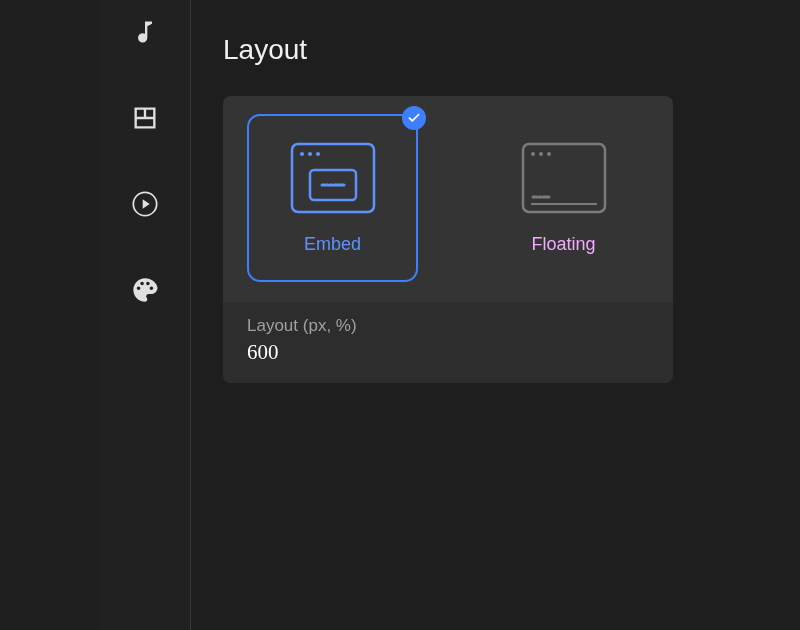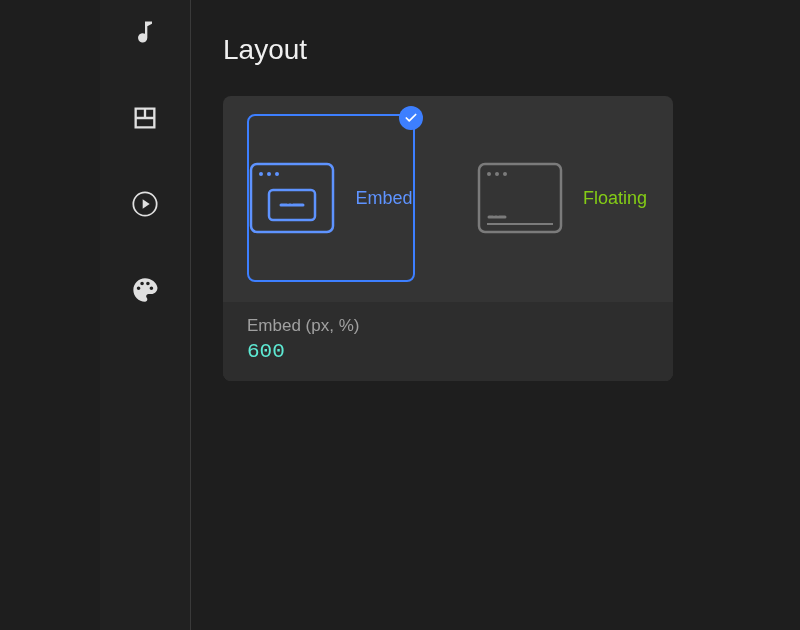--- a/index.html
+++ b/index.html
@@ -54,23 +54,23 @@
     }
     .options-row {
       display: flex;
       padding: 18px 24px 20px 24px;
       gap: 60px;
     }
     .option-card {
       width: 200px;
       height: 168px;
       border: 2px solid transparent;
-      border-radius: 8px;
+      border-radius: 13px;
       display: flex;
-      flex-direction: row;
+      flex-direction: column;
       align-items: center;
       justify-content: center;
       gap: 20px;
       cursor: pointer;
       position: relative;
     }
     .option-card.selected {
       border-color: #3d7fff;
     }
     .option-card .check-badge {
@@ -83,46 +83,46 @@
       border-radius: 50%;
       display: flex;
       align-items: center;
       justify-content: center;
     }
     .option-card .check-badge svg { width: 14px; height: 14px; }
     .option-label {
       font-size: 18px;
     }
     .option-card.selected .option-label { color: #5e93ff; }
-    .option-card:not(.selected) .option-label { color: #84cc16; }
+    .option-card:not(.selected) .option-label { color: #f0abfc; }
     .option-card:not(.selected) svg { color: #7b7b7b; }
     .option-visual {
       width: 86px;
       height: 72px;
       position: relative;
     }
     .option-visual svg { position: absolute; inset: 0; }
     .width-row {
       background: #2d2d2d;
       padding: 14px 24px 18px 24px;
     }
     .width-label {
       font-size: 17px;
       color: #a0a0a0;
       margin-bottom: 4px;
     }
     .width-value {
       font-size: 21px;
-      color: #5eead4;
+      color: #ffffff;
       font-weight: 400;
       border: none;
       background: transparent;
       outline: none;
       width: 100%;
-      font-family: Liberation Mono, monospace;
+      font-family: Liberation Serif, serif;
     }
   </style>
 </head>
 <body>
 
 <div class="gutter"></div>
 
 <div class="sidebar">
   <div class="nav-icon">
     <svg viewBox="0 0 24 24" fill="currentColor">
@@ -182,17 +182,17 @@
             <path d="M12 55 l4 0 M18 55 l2 0 M22 55 l6 0" stroke-width="3" stroke-linecap="round"></path>
             <line x1="10" y1="62" x2="76" y2="62" stroke-width="2"></line>
           </svg>
         </div>
         <div class="option-label">Floating</div>
       </div>
 
     </div>
 
     <div class="width-row">
-      <div class="width-label">Embed (px, %)</div>
+      <div class="width-label">Layout (px, %)</div>
       <input class="width-value" value="600" style="">
     </div>
   </div>
 </div>
 
 </body></html>

